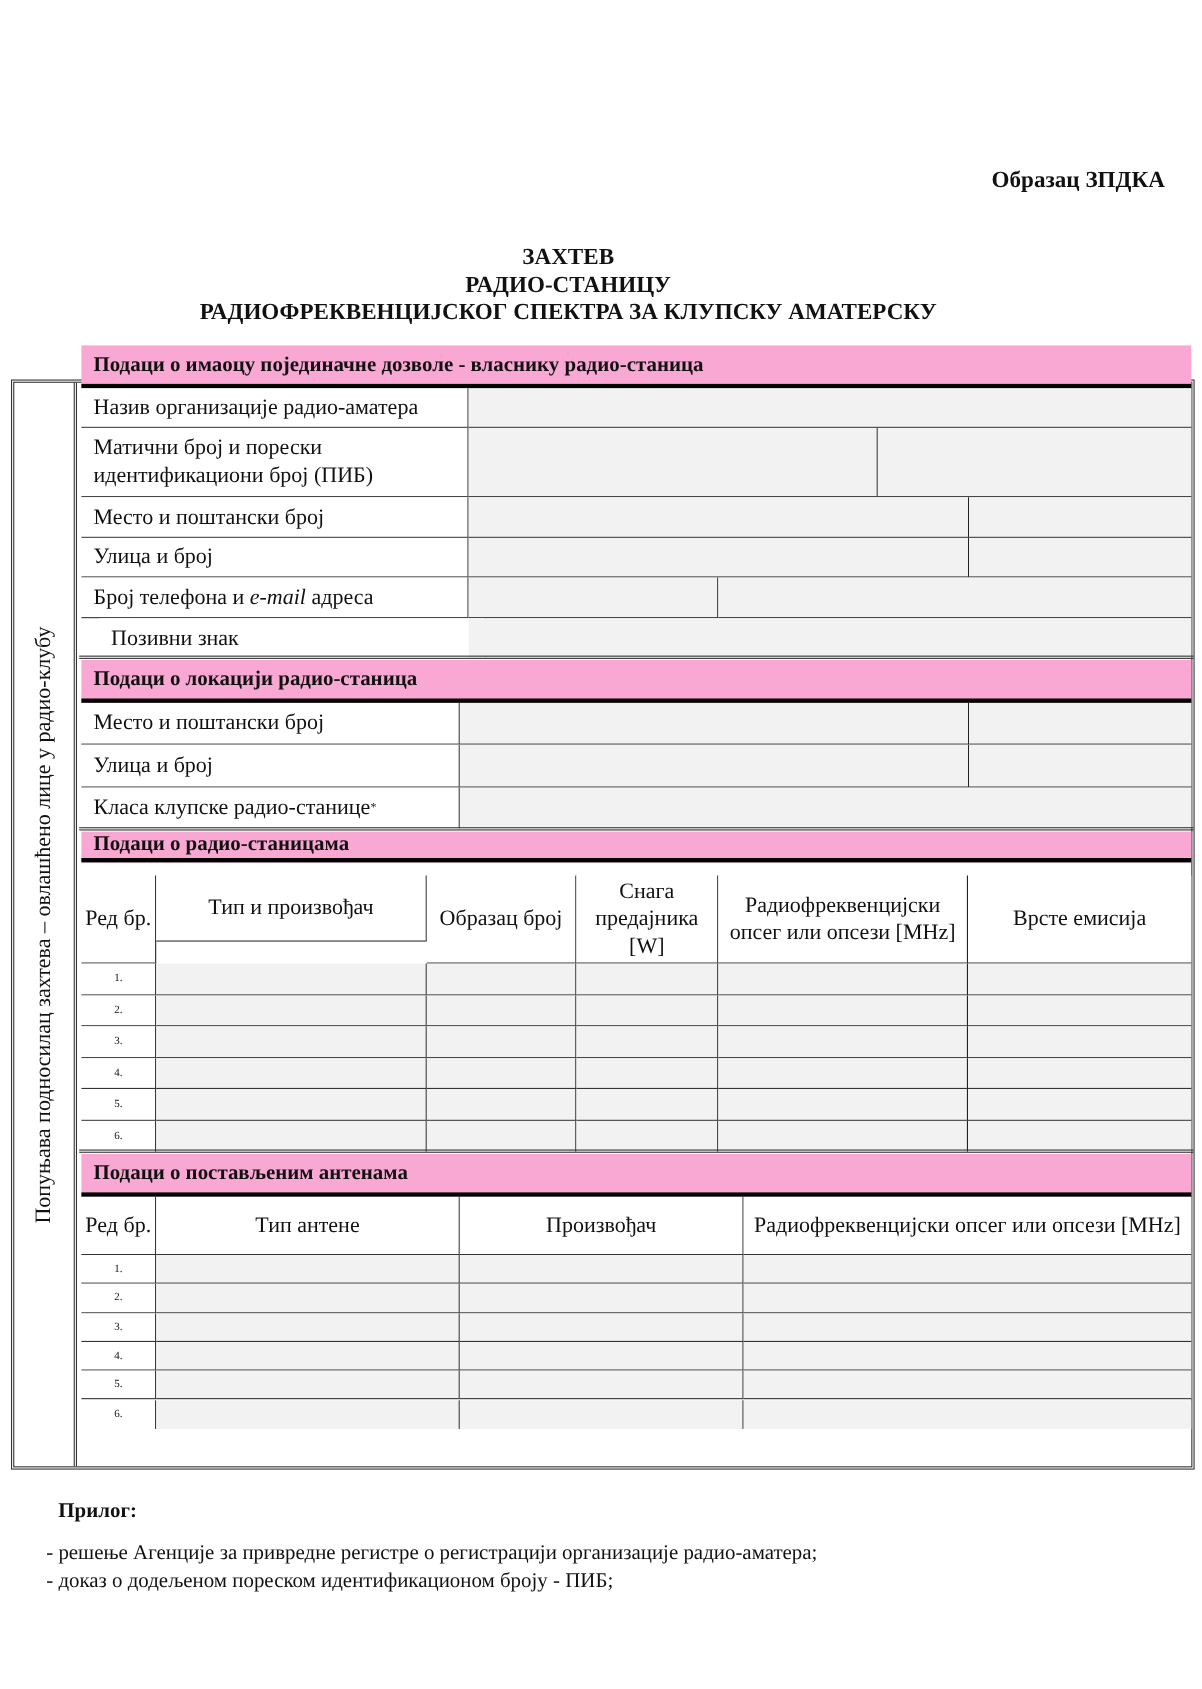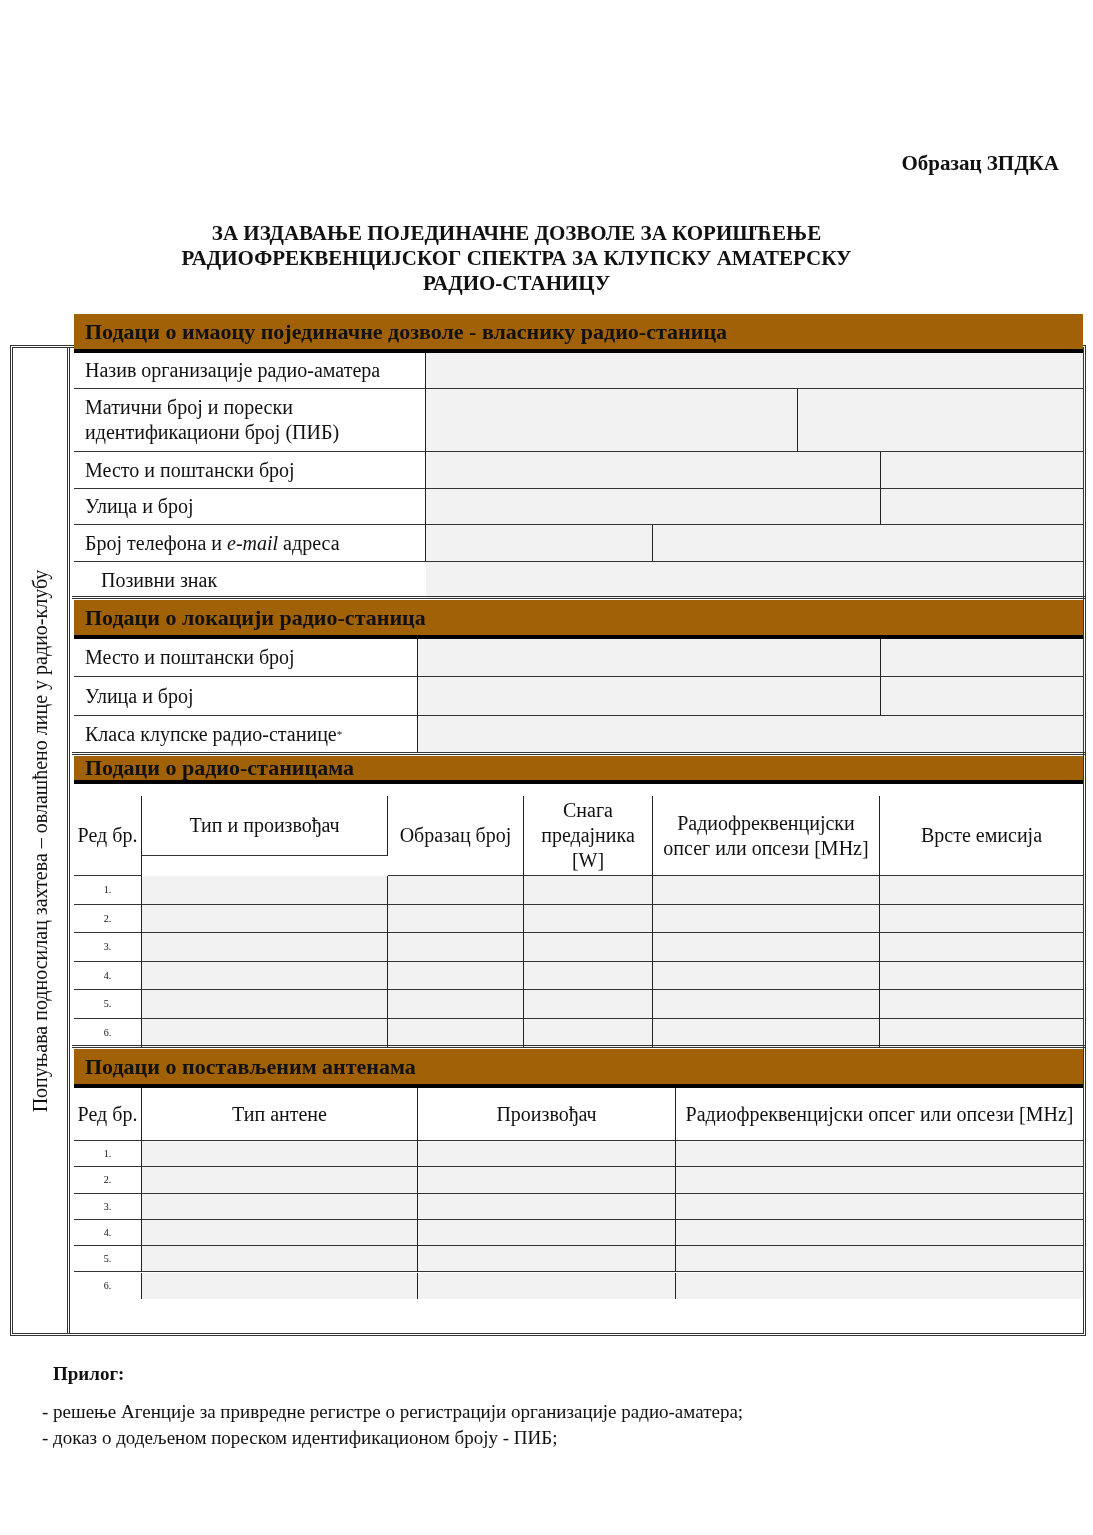--- a/index.html
+++ b/index.html
@@ -3,40 +3,40 @@
 <meta charset="utf-8">
 <style>
   html, body { margin:0; padding:0; background:#ffffff; }
   body { width:1093px; height:1535px; position:relative; font-family:"Liberation Serif","DejaVu Serif",serif; color:#111; overflow:hidden; }
   .abs { position:absolute;margin-top:35px; }
   .form-code { right:34px; top:116px; font-weight:bold; font-size:21px; }
   .title { left:0; width:1033px; top:186px; text-align:center; font-weight:bold; font-size:21px; line-height:25px; }
   .outer { left:10px; top:310px; width:1070px; height:985px; border:3px double #333; }
   .side { left:13px; top:313px; width:57px; height:985px; border-right:3px double #333; box-sizing:border-box; }
   .side-text { position:absolute; left:50%; top:50%; transform:translate(-50%,-50%) rotate(-90deg); white-space:nowrap; font-size:20px; }
-  .sec-head { position:absolute; left:74px; width:1009px; box-sizing:border-box; border-bottom:4px solid #000; background:#a16207; font-weight:bold; font-size:22px; padding-left:11px; display:flex; align-items:center; }
+  .sec-head { position:absolute; left:74px; width:1009px; box-sizing:border-box; border-bottom:4px solid #000; background:#f9a8d4; font-weight:bold; font-size:19px; padding-left:11px; display:flex; align-items:center; }
   .sep { position:absolute; left:72px; width:1013px; height:0; border-top:3px double #333; }
   .cell { position:absolute; box-sizing:border-box; border-right:1.5px solid #222; border-bottom:1.5px solid #333; }
   .lbl { background:#fff; font-size:20px; padding-left:11px; display:flex; align-items:center; line-height:25px; }
   .fill { background:#f2f2f2; }
   .th { background:#fff; font-size:20px; text-align:center; display:flex; align-items:center; justify-content:center; line-height:25px; }
   .num { background:#fff; font-size:10px; display:flex; align-items:center; justify-content:center; }
   .attach-title { left:53px; top:1328px; font-weight:bold; font-size:19px; }
   .attach { left:42px; font-size:19px; }
   sup { font-size:11px; }
 </style>
 </head>
 <body>
 
 <div class="abs form-code">Образац ЗПДКА</div>
 
 <div class="abs title">
-  <div>ЗА ИЗДАВАЊЕ ПОЈЕДИНАЧНЕ ДОЗВОЛЕ ЗА КОРИШЋЕЊЕ</div>
+  <div>ЗАХТЕВ</div>
+  <div>РАДИО-СТАНИЦУ</div>
   <div>РАДИОФРЕКВЕНЦИЈСКОГ СПЕКТРА ЗА КЛУПСКУ АМАТЕРСКУ</div>
-  <div>РАДИО-СТАНИЦУ</div>
 </div>
 
 <div class="abs outer"></div>
 <div class="abs side">
   <div class="side-text">Попуњава подносилац захтева – овлашћено лице у радио-клубу</div>
 </div>
 
 <div class="sec-head" style="top:314px;height:39px;">Подаци о имаоцу појединачне дозволе - власнику радио-станица</div>
 
 <div>

